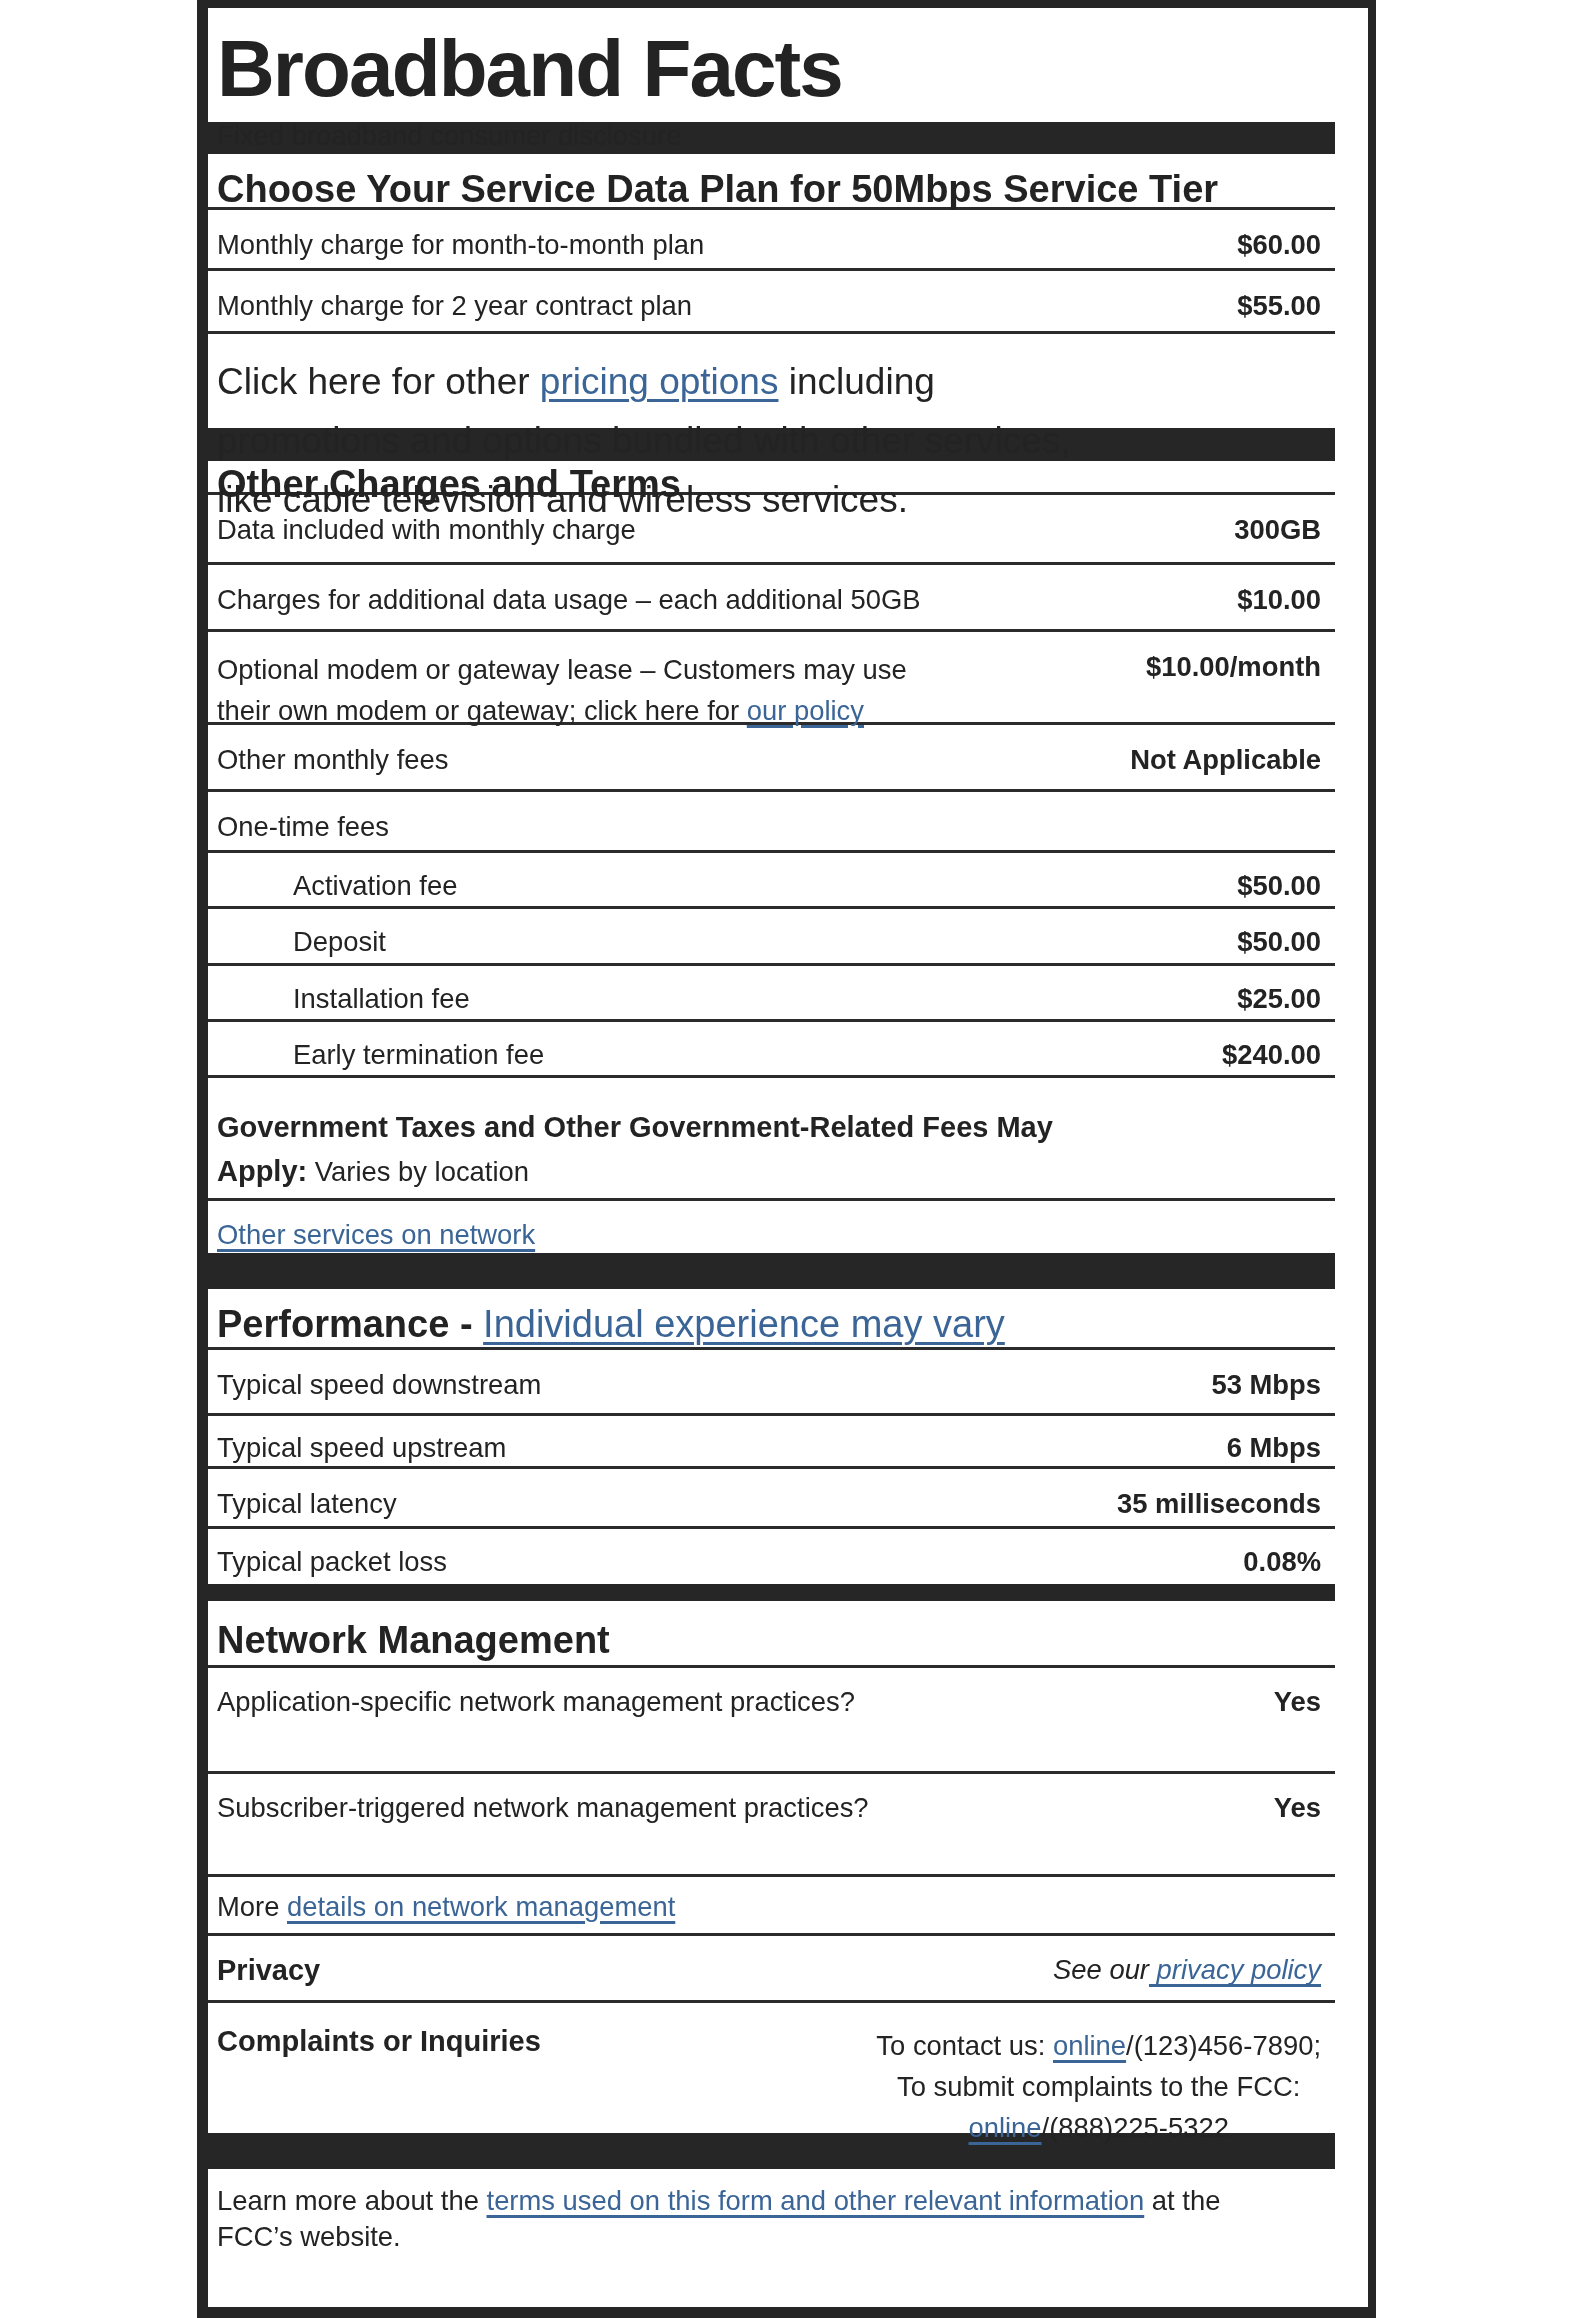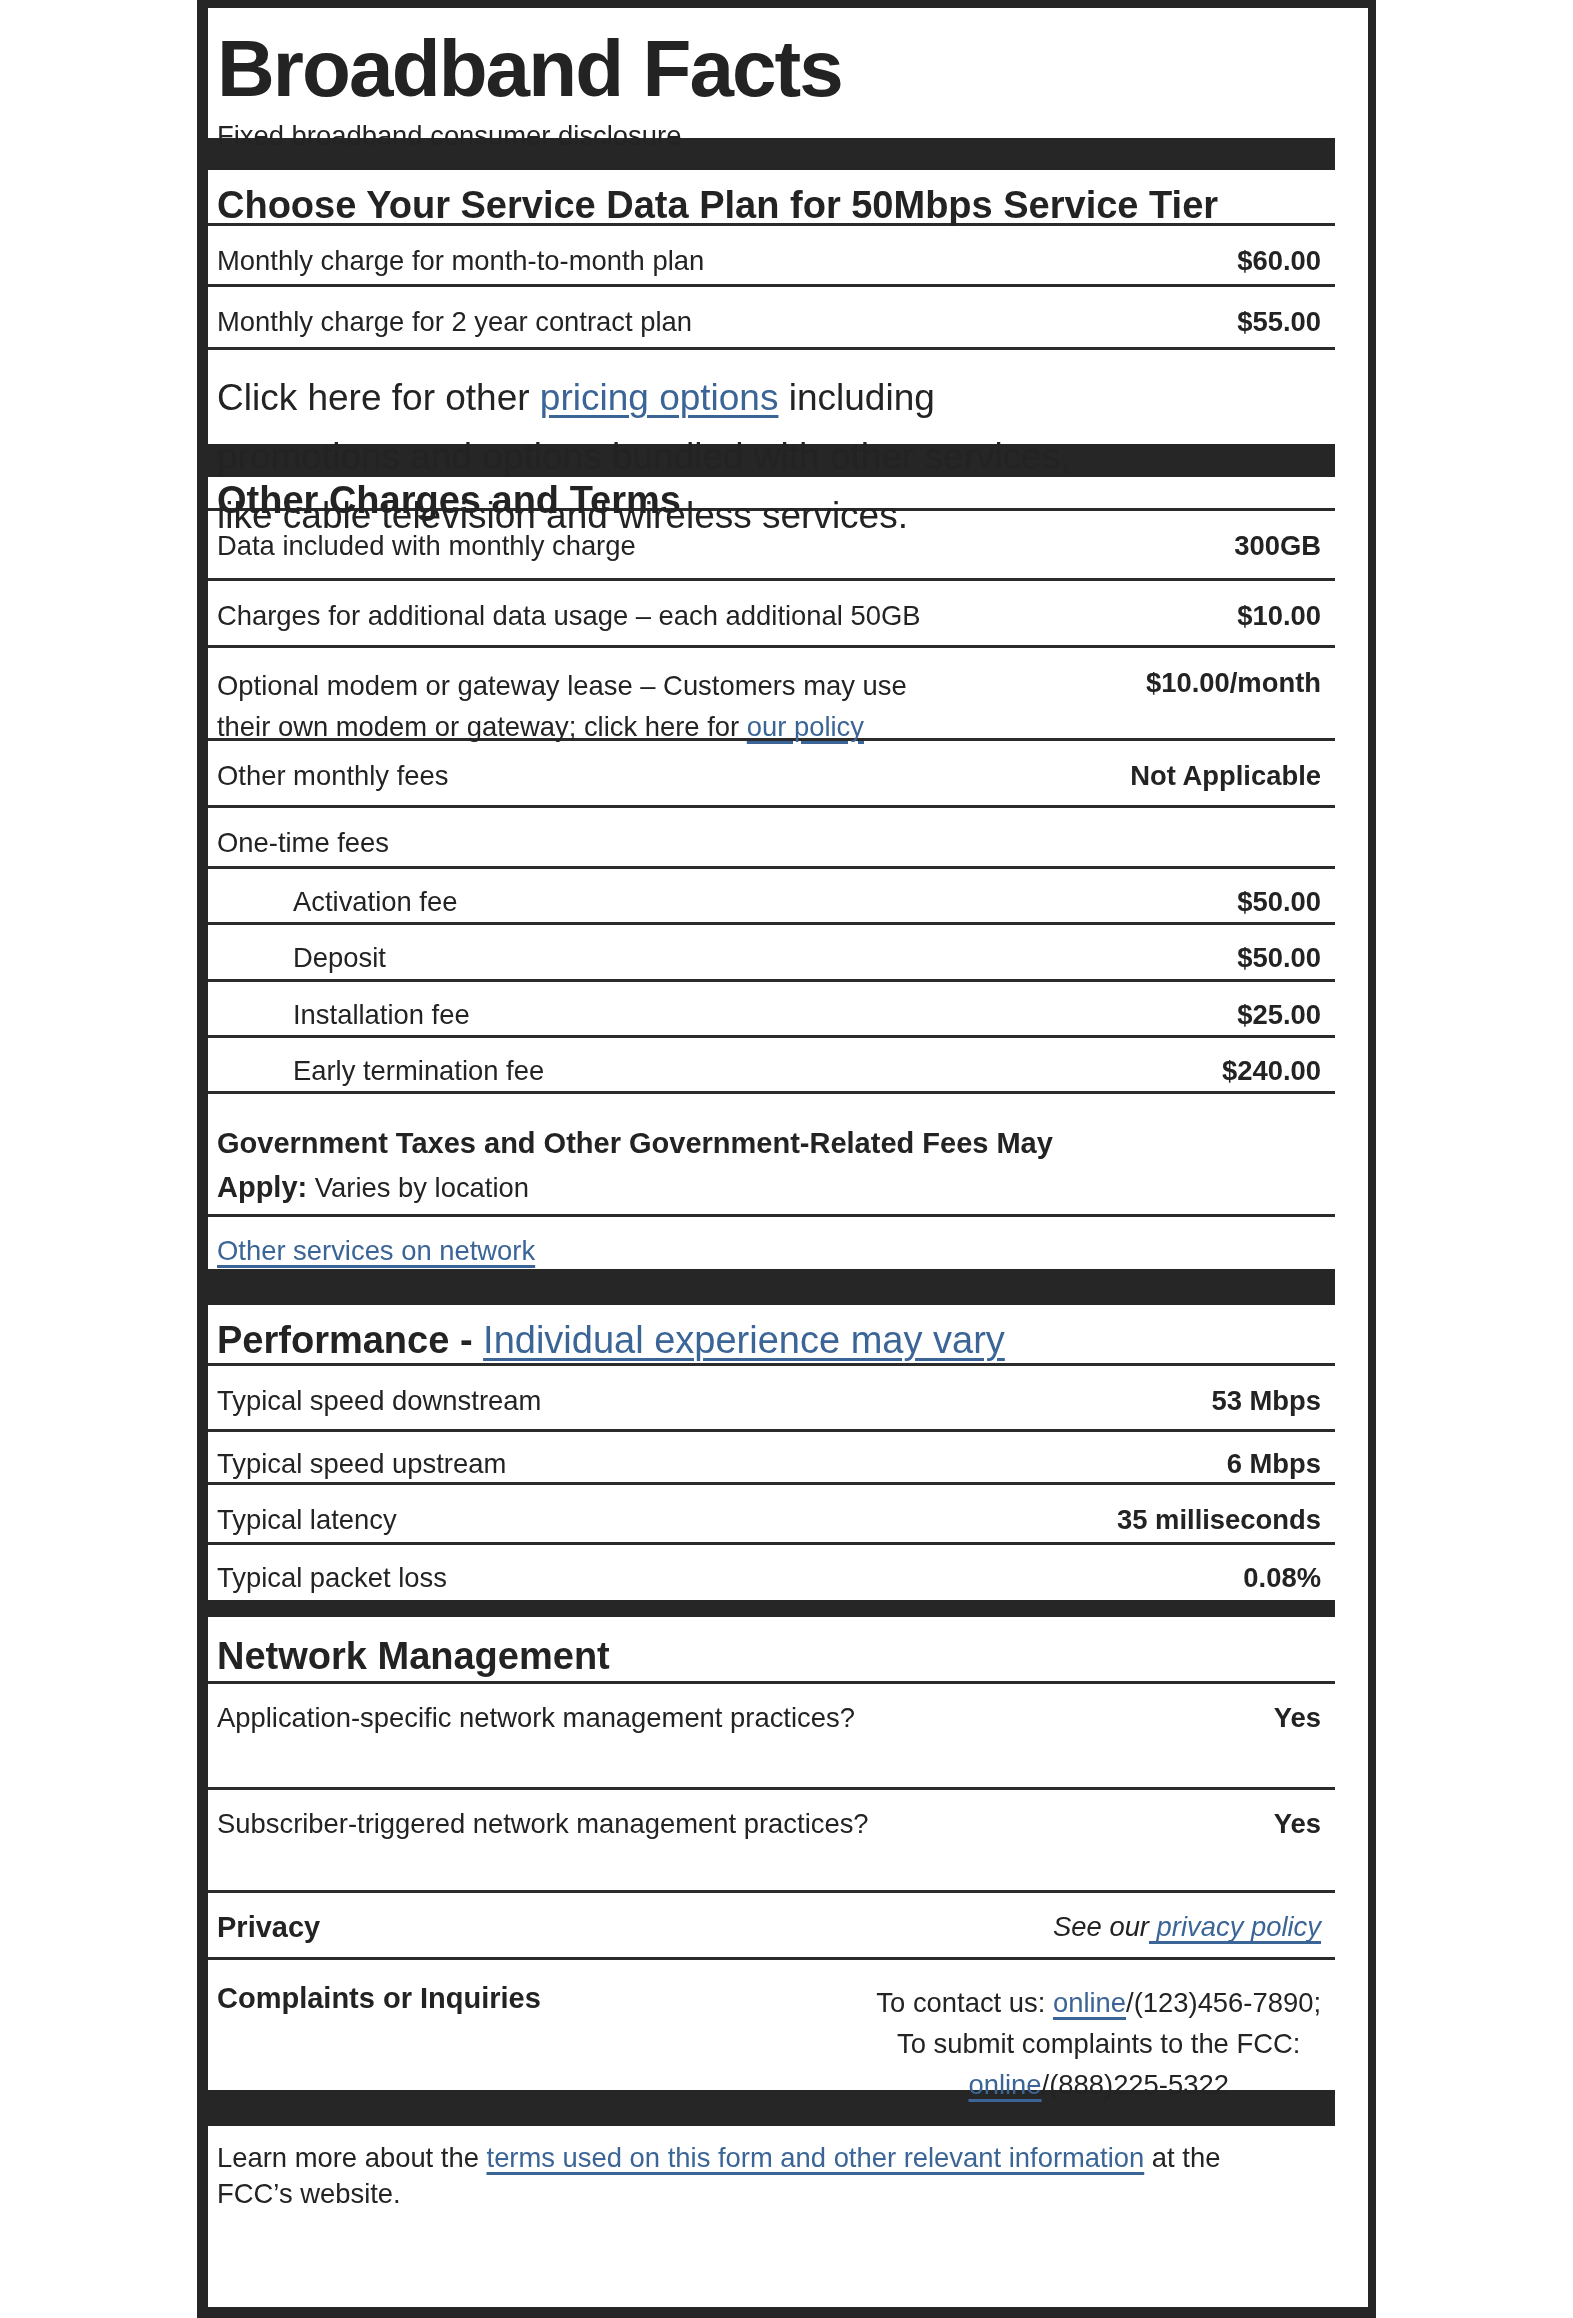--- a/index.html
+++ b/index.html
@@ -57,21 +57,21 @@
   .contact-block{font-size:27.4px;line-height:1.5;text-align:center;width:fit-content;}
   .footer{font-size:27.4px;line-height:1.33;padding:14px 14px 0 9px;}
   .footer-inner{max-width:1047px;}
 </style>
 </head>
 <body>
 
 <div class="label">
   <div class="content">
 
-    <div class="title-block" style="height:130px;">
+    <div class="title-block" style="height:114px;">
       <div class="title">Broadband Facts</div>
       <div class="subtitle">Fixed broadband consumer disclosure</div>
     </div>
 
     <div class="bar" style="height:32px;"></div>
 
     <div class="sec-h" style="height:56px;">Choose Your Service Data Plan for 50Mbps Service Tier</div>
 
     <div class="row" style="height:61px;">
       <span class="lbl">Monthly charge for month-to-month plan</span>
@@ -180,20 +180,23 @@
     <div class="row" style="height:106px;">
       <span class="lbl">Application-specific network management practices?</span>
       <span class="val">Yes</span>
     </div>
 
     <div class="row" style="height:103px;">
       <span class="lbl">Subscriber-triggered network management practices?</span>
       <span class="val">Yes</span>
     </div>
 
+    <div class="linkrow" style="height:59px;padding-top:14px;border-bottom:3.2px solid var(--line);">
+      <span>More </span><a class="link">details on network management</a>
+    </div>
 
     <div class="row privacy-row" style="height:67px;">
       <span class="lbl" style="font-size:29px;font-weight:700;">Privacy</span>
       <span class="right-text"><span>See our</span><a class="link"> privacy policy</a></span>
     </div>
 
     <div class="complaints nb" style="height:130px;">
       <span class="c-head">Complaints or Inquiries</span>
       <div class="contact-block">
         <div><span>To contact us: </span><a class="link">online</a><span>/(123)456-7890;</span></div>

